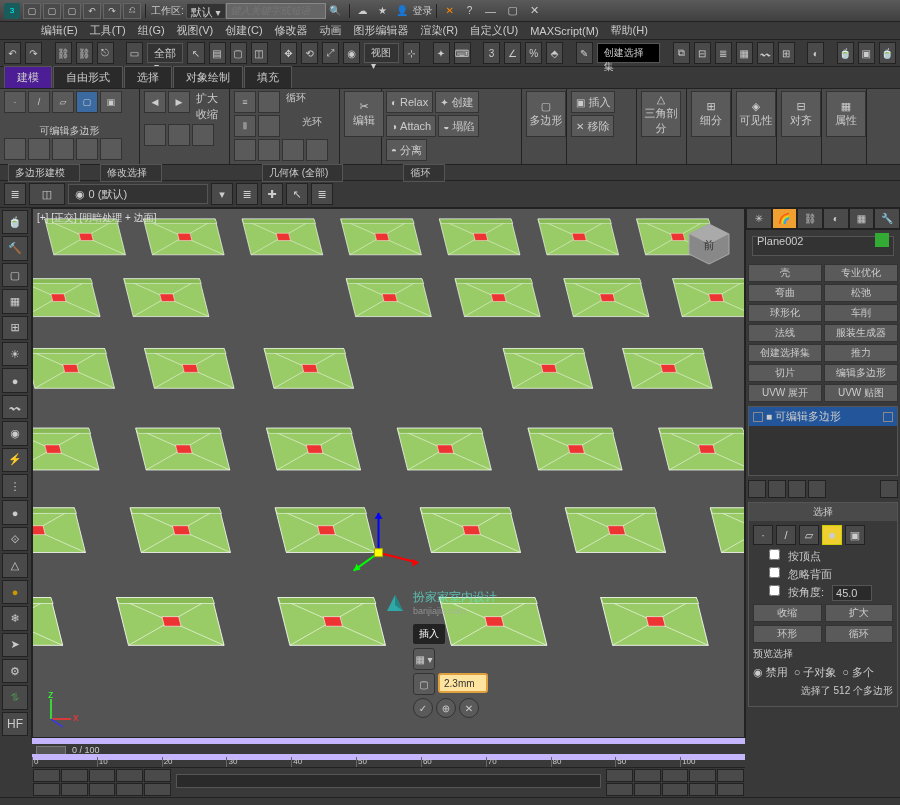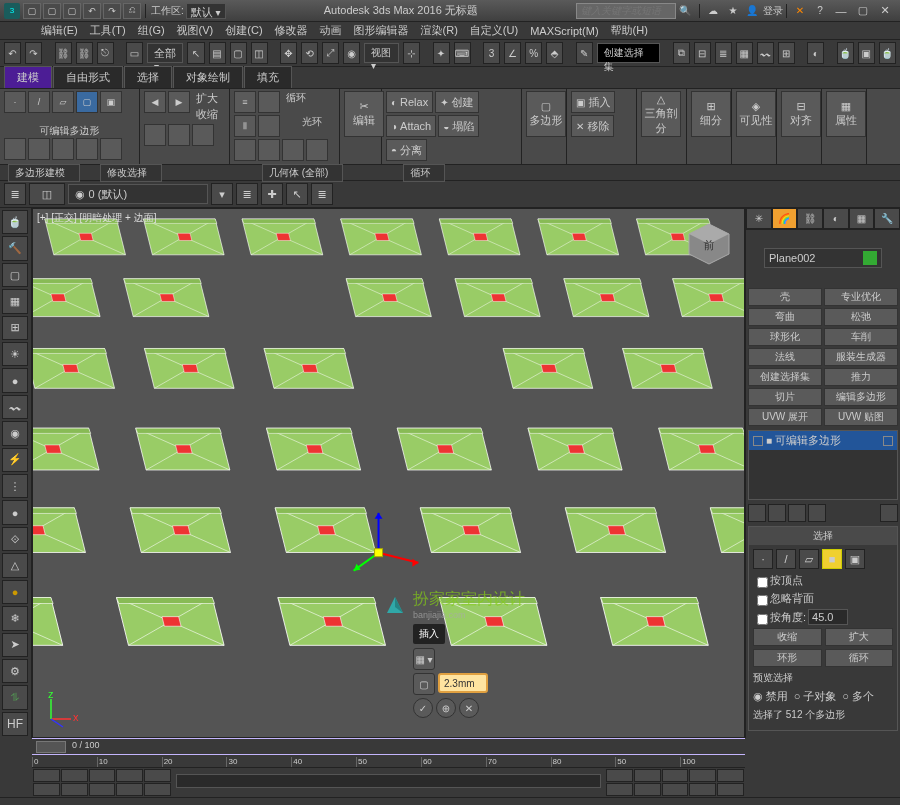--- a/index.html
+++ b/index.html
@@ -43,49 +43,49 @@
 .vp-cube{position:absolute;top:10px;right:10px;width:50px;height:50px;z-index:5}
 .vp-axis{position:absolute;bottom:8px;left:8px;width:40px;height:40px;z-index:5}
 .caddy{position:absolute;left:380px;top:415px;z-index:15}
 .caddy .clabel{background:#222;color:#fff;padding:3px 6px;font-size:10px;border-radius:2px;margin-bottom:4px;display:inline-block}
 .caddy .crow{display:flex;gap:3px;margin-bottom:3px}
 .caddy .cbtn{width:22px;height:22px;background:#5a5a5a;border:1px solid #333;border-radius:3px;display:flex;align-items:center;justify-content:center;font-size:10px}
 .caddy .cinput{background:#ffe4a0;border:2px solid #e0a040;border-radius:3px;padding:2px 4px;width:50px;height:20px;display:flex;align-items:center;font-size:10px;color:#333}
 .caddy .cok{width:20px;height:20px;background:#5a5a5a;border:1px solid #333;border-radius:10px;display:flex;align-items:center;justify-content:center;font-size:10px}
 .watermark{position:absolute;left:350px;top:380px;z-index:5;display:flex;align-items:center;gap:6px;opacity:0.7}
 .watermark .wicon{width:24px;height:24px}
-.watermark .wtext{font-size:16px;color:#84cc16}
+.watermark .wtext{font-size:12px;color:#5eead4}
 .watermark .wsub{font-size:9px;color:#aaa}
 .rpanel{width:155px;background:#393939;border-left:1px solid #222;display:flex;flex-direction:column}
 .rp-tabs{height:22px;display:flex;border-bottom:1px solid #222}
 .rp-tab{flex:1;background:#4a4a4a;border:1px solid #222;display:flex;align-items:center;justify-content:center;font-size:10px}
 .rp-tab.active{background:#f0a030}
-.rp-name{height:20px;background:#333;border:1px solid #555;margin:18px;padding:2px 4px;display:flex;align-items:center;justify-content:space-between}
+.rp-name{height:20px;background:#333;border:1px solid #555;margin:6px;padding:8px 4px;display:flex;align-items:flex-end;justify-content:space-between}
 .rp-name .swatch{width:14px;height:14px;background:#3a3}
 .rp-drop{height:20px;background:#333;border:1px solid #555;margin:2px;padding:2px 4px}
 .rp-mods{margin:2px;display:grid;grid-template-columns:1fr 1fr;gap:2px}
 .rp-mod{height:18px;background:#5a5a5a;border:1px solid #333;display:flex;align-items:center;justify-content:center;font-size:10px}
 .rp-stack{margin:2px;height:70px;background:#333;border:1px solid #555}
 .rp-stack-item{padding:2px 4px;background:#225599;display:flex;align-items:center;gap:3px;font-size:10px}
 .rp-stack-item .sq{width:10px;height:10px;border:1px solid #888}
 .rp-stackctl{margin:2px;display:flex;gap:2px}
 .rp-stackctl .sc{width:18px;height:18px;background:#4a4a4a;border:1px solid #222}
 .rp-rollout{margin:2px;border:1px solid #555}
 .rp-rollhdr{height:18px;background:#4a4a4a;text-align:center;font-size:10px;padding:2px}
 .rp-rollbody{background:#393939;padding:4px}
 .rp-subobj{display:flex;gap:3px;margin-bottom:4px}
 .rp-so{width:20px;height:20px;background:#4a4a4a;border:1px solid #222;display:flex;align-items:center;justify-content:center}
 .rp-so.active{background:#f0d030;border-color:#cc0}
-.rp-chk{display:flex;align-items:flex-end;gap:2px;margin:3px 4px;font-size:10px}
+.rp-chk{display:flex;align-items:flex-start;gap:8px;margin:3px 16px;font-size:10px}
 .rp-chk input{width:11px;height:11px}
 .rp-btn2{display:grid;grid-template-columns:1fr 1fr;gap:3px;margin:3px 0}
 .rp-btn2 .b2{height:18px;background:#5a5a5a;border:1px solid #333;display:flex;align-items:center;justify-content:center;font-size:10px}
 .rp-radio{display:flex;gap:6px;margin:3px 0;font-size:10px}
-.rp-text{font-size:10px;text-align:left;margin:4px 0}
-.timeline{height:16px;background:#393939;border-top:1px solid #c4b5fd;position:relative;margin-left:32px;margin-right:155px}
+.rp-text{font-size:10px;text-align:right;margin:4px 0}
+.timeline{height:16px;background:#393939;border-top:6px solid #c4b5fd;position:relative;margin-left:32px;margin-right:155px}
 .timeline .tl-bar{position:absolute;left:4px;top:2px;height:12px;width:30px;background:#555;border:1px solid #777}
 .timeline .tl-label{position:absolute;left:40px;top:1px;font-size:9px}
 .timeline .ticks{position:absolute;left:0;right:0;bottom:0;height:10px;display:flex}
 .timeline .tick{flex:1;border-left:1px solid #666;font-size:8px;padding-left:1px}
 .navbar{height:30px;background:#393939;border-top:1px solid #222;margin-left:32px;margin-right:155px;display:flex}
 .navbar .nav-l{width:140px;display:grid;grid-template-columns:repeat(5,1fr);gap:1px;padding:1px}
 .navbar .nav-l .nb{background:#4a4a4a;border:1px solid #222}
 .navbar .nav-scroll{flex:1;background:#2a2a2a;border:1px solid #555;margin:6px 4px;height:14px;position:relative}
 .navbar .nav-r{width:140px;display:grid;grid-template-columns:repeat(5,1fr);gap:1px;padding:1px}
 .navbar .nav-r .nb{background:#4a4a4a;border:1px solid #222}
@@ -99,21 +99,20 @@
   <div class="logo">3</div>
   <div class="tbtn">▢</div>
   <div class="tbtn">▢</div>
   <div class="tbtn">▢</div>
   <div class="tbtn">↶</div>
   <div class="tbtn">↷</div>
   <div class="tbtn">⎌</div>
   <div class="sep"></div>
   <span class="ws-label">工作区: </span>
   <div class="ws-drop"><span>默认</span> ▾</div>
-  <div class="title">Autodesk 3ds Max 2016   无标题</div>
   <input class="search" placeholder="键入关键字或短语" style="">
   <div class="icon">🔍</div>
   <div class="sep"></div>
   <div class="icon">☁</div>
   <div class="icon">★</div>
   <div class="icon">👤</div>
   <span style="font-size:10px">登录</span>
   <div class="sep"></div>
   <div class="icon" style="color:#f80">✕</div>
   <div class="icon">?</div>

